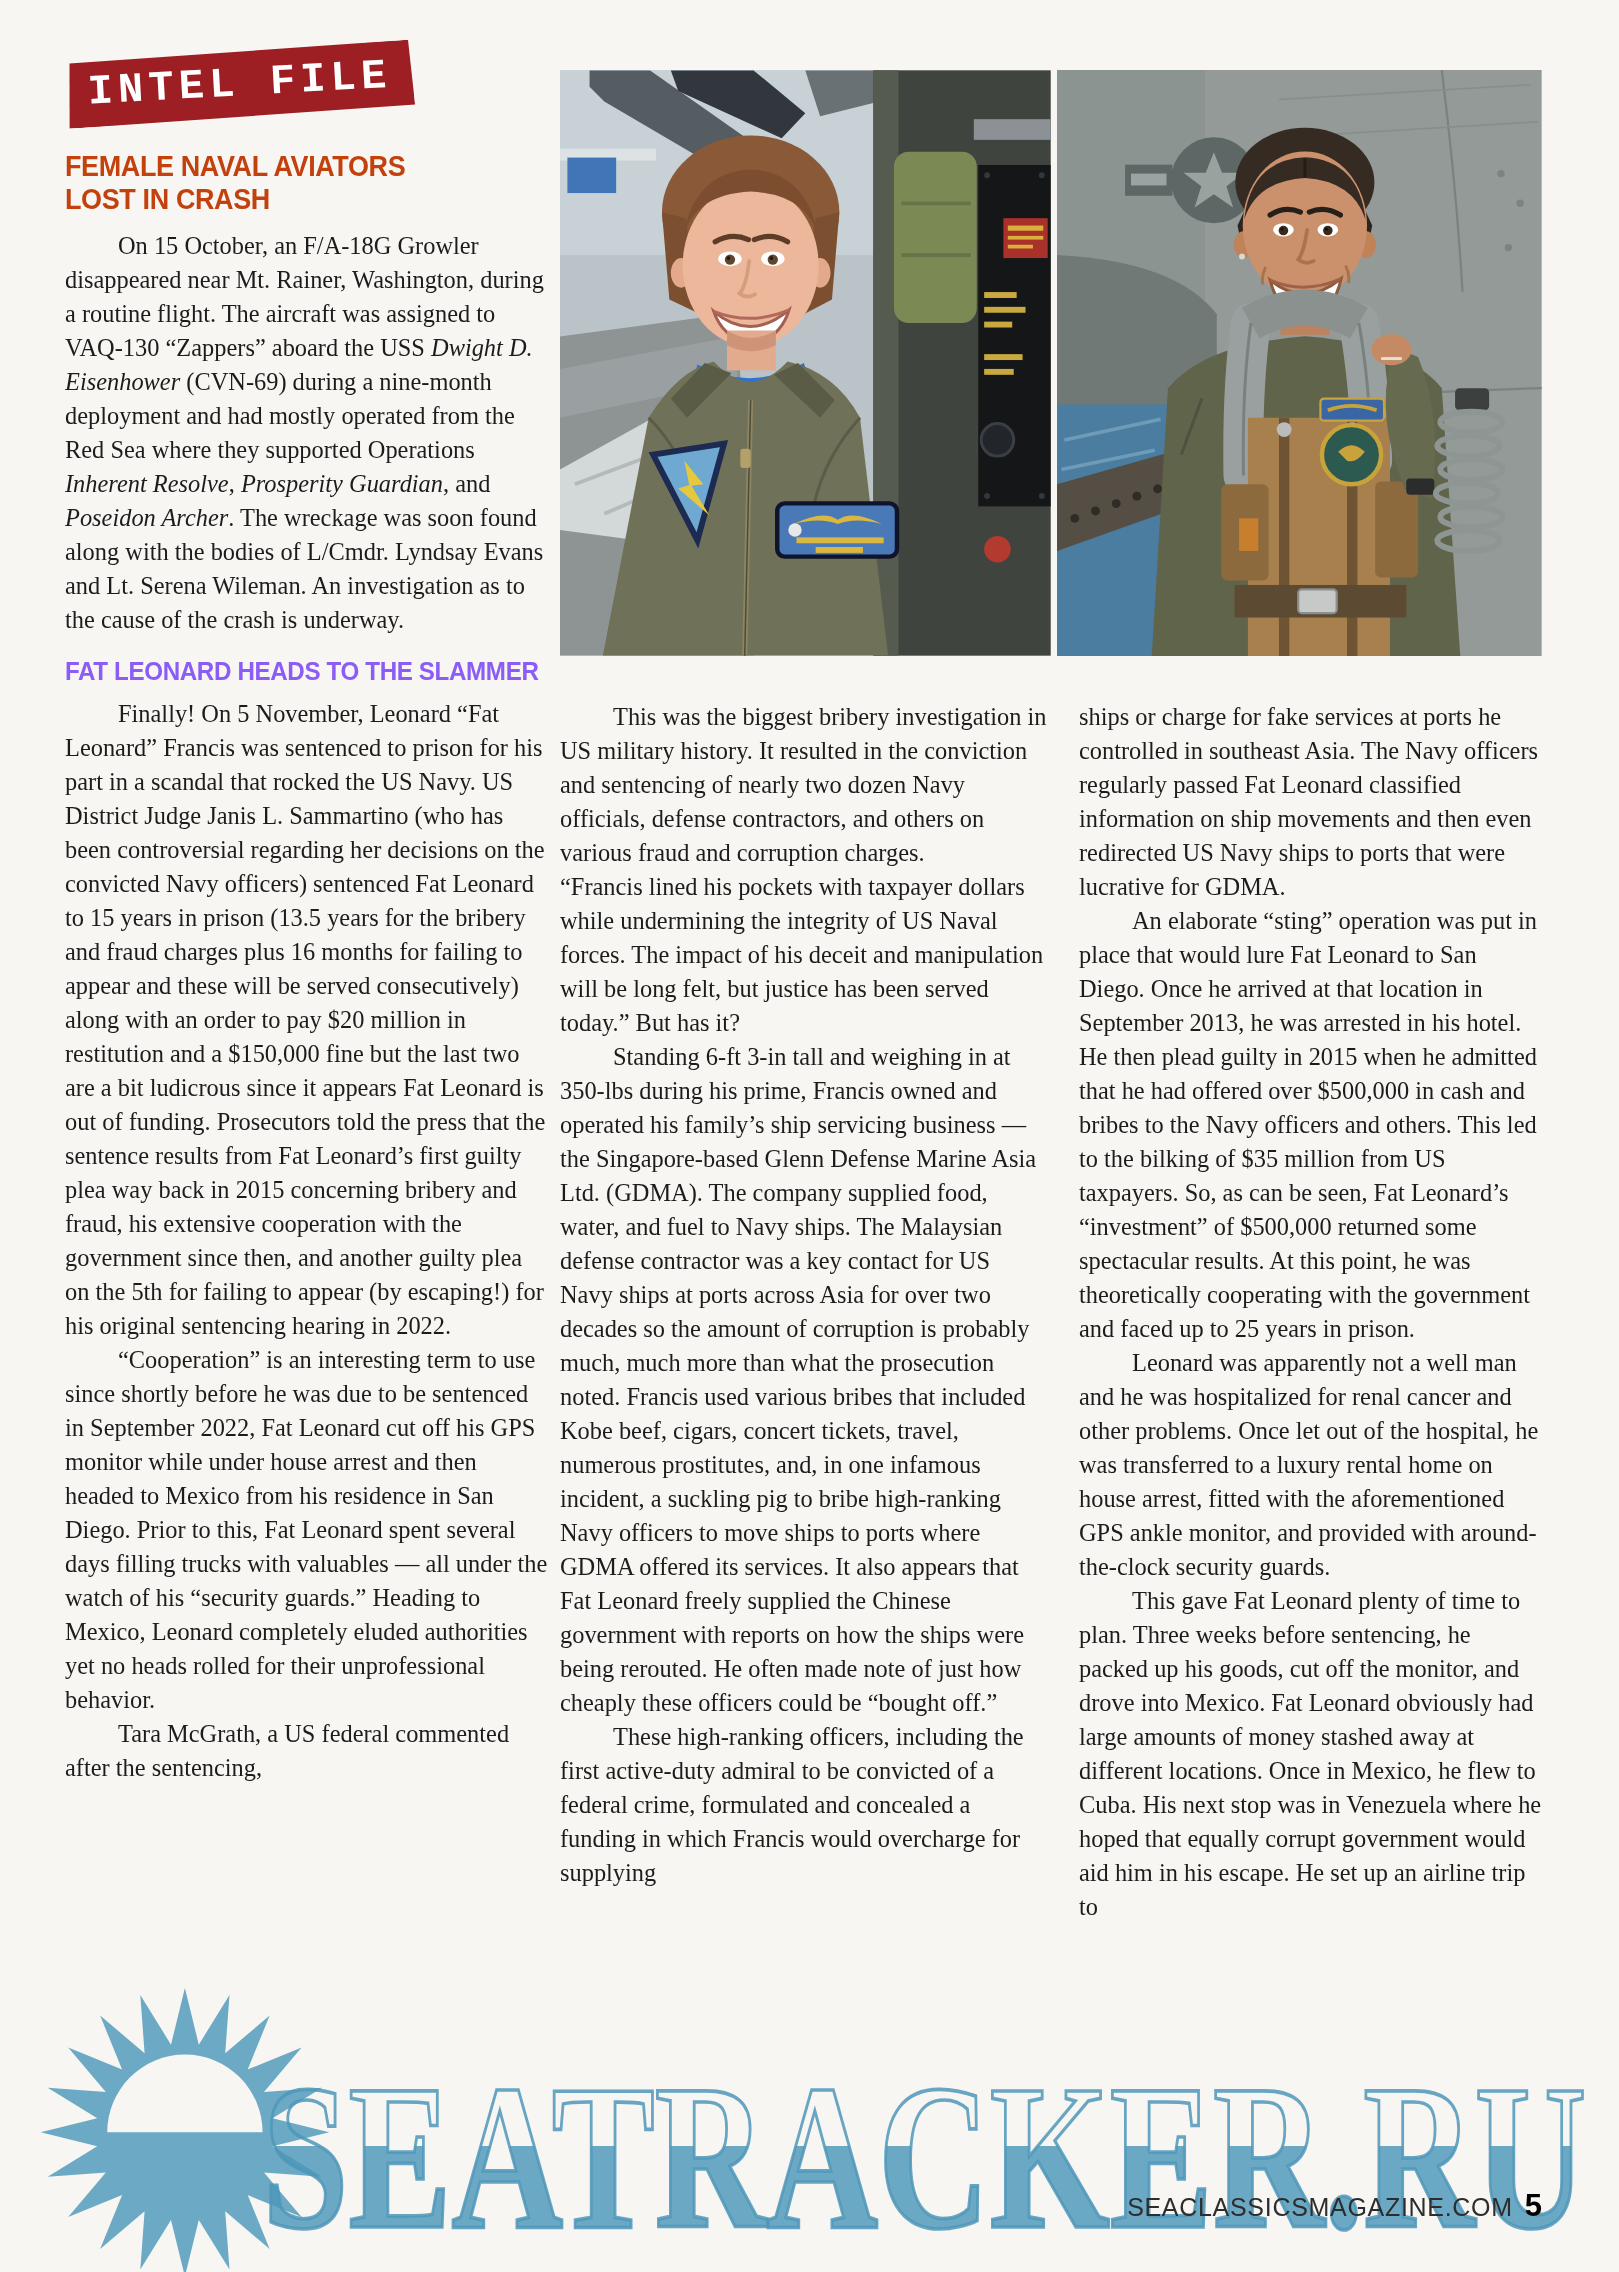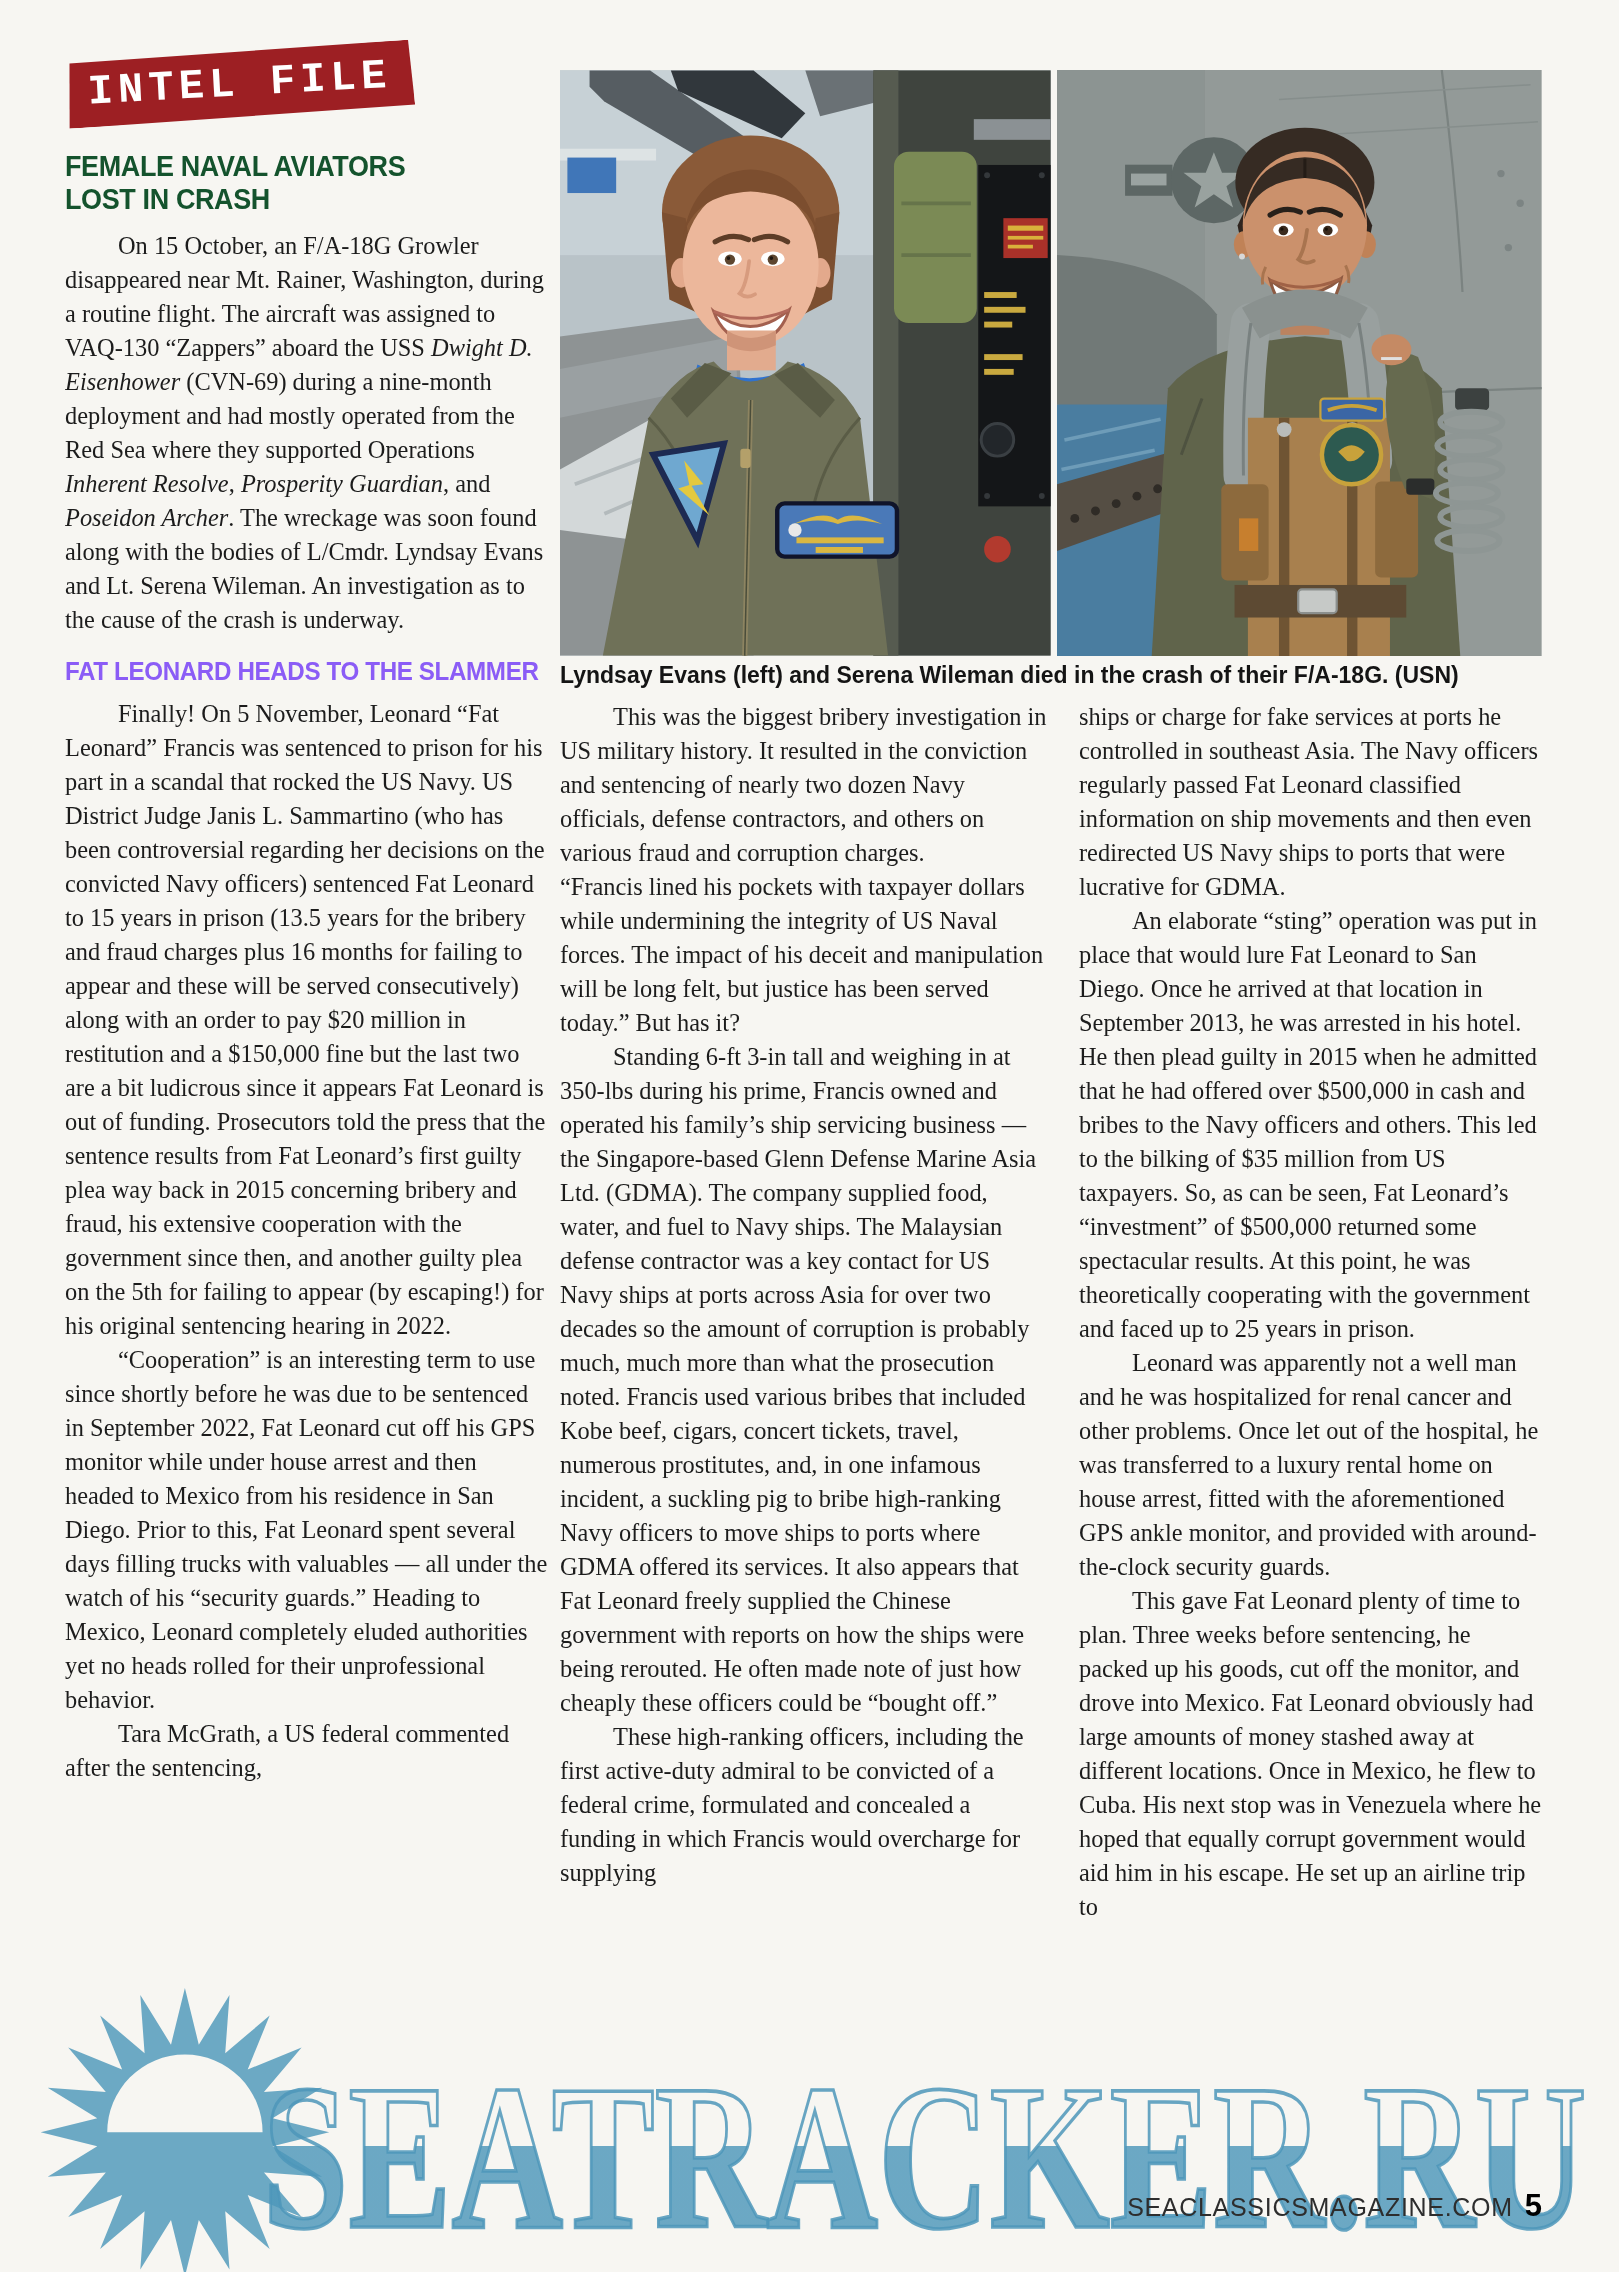--- a/index.html
+++ b/index.html
@@ -16,21 +16,21 @@
     display:flex; align-items:center; justify-content:center;
   }
   .intel-banner span {
     font-family:"Liberation Mono", monospace; font-weight:bold;
     font-size:42px; letter-spacing:5.2px; color:#ffffff;
   }
   
   .h1 {
     position:absolute; left:65px; top:150px; margin:0;
     font-family:"Liberation Sans", sans-serif; font-weight:bold;
-    font-size:29px; line-height:33px; color:#14532d; letter-spacing:-0.4px;
+    font-size:29px; line-height:33px; color:#c2410c; letter-spacing:-0.4px;
   }
   .h1 .cond, .section-heading .cond { display:inline-block; transform:scaleX(0.93); transform-origin:left center; white-space:nowrap; }
   .section-heading {
     font-family:"Liberation Sans", sans-serif; font-weight:bold;
     font-size:26px; line-height:31px; color:#8b5cf6; letter-spacing:-0.4px;
     margin:19px 0 10.4px 0;
   }
   
   .col { position:absolute; font-size:24.4px; line-height:34px; overflow:hidden; }
   .col-1 { left:65px;  top:229px; width:485px; height:1953px; }
@@ -244,21 +244,20 @@
           <ellipse cx="556" cy="508" rx="42" ry="14" fill="none" stroke="#8e9694" stroke-width="8"></ellipse>
           <ellipse cx="560" cy="540" rx="42" ry="14" fill="none" stroke="#8e9694" stroke-width="8"></ellipse>
           <ellipse cx="554" cy="572" rx="42" ry="14" fill="none" stroke="#8e9694" stroke-width="8"></ellipse>
           <ellipse cx="560" cy="604" rx="42" ry="14" fill="none" stroke="#8e9694" stroke-width="8"></ellipse>
           <ellipse cx="556" cy="636" rx="42" ry="14" fill="none" stroke="#8e9694" stroke-width="8"></ellipse>
         </g>
       </g>
     </svg>
   </div>
 
-  <div class="photo-caption">Lyndsay Evans (left) and Serena Wileman died in the crash of their F/A-18G. (USN)</div>
 
   <div class="col col-1">
       <p class="body-p"><span>On 15 October, an F/A-18G Growler disappeared near Mt. Rainer, Washington, during a routine flight. The aircraft was assigned to VAQ-130 “Zappers” aboard the USS </span><i>Dwight D. Eisenhower</i><span> (CVN-69) during a nine-month deployment and had mostly operated from the Red Sea where they supported Operations </span><i>Inherent Resolve</i><span>, </span><i>Prosperity Guardian</i><span>, and </span><i>Poseidon Archer</i><span>. The wreckage was soon found along with the bodies of L/Cmdr. Lyndsay Evans and Lt. Serena Wileman. An investigation as to the cause of the crash is underway.</span></p>
       <h2 class="section-heading"><span class="cond">FAT LEONARD HEADS TO THE SLAMMER</span></h2>
       <p class="body-p"><span>Finally! On 5 November, Leonard “Fat Leonard” Francis was sentenced to prison for his part in a scandal that rocked the US Navy. US District Judge Janis L. Sammartino (who has been controversial regarding her decisions on the convicted Navy officers) sentenced Fat Leonard to 15 years in prison (13.5 years for the bribery and fraud charges plus 16 months for failing to appear and these will be served consecutively) along with an order to pay $20 million in restitution and a $150,000 fine but the last two are a bit ludicrous since it appears Fat Leonard is out of funding. Prosecutors told the press that the sentence results from Fat Leonard’s first guilty plea way back in 2015 concerning bribery and fraud, his extensive cooperation with the government since then, and another guilty plea on the 5th for failing to appear (by escaping!) for his original sentencing hearing in 2022.</span></p>
       <p class="body-p"><span>“Cooperation” is an interesting term to use since shortly before he was due to be sentenced in September 2022, Fat Leonard cut off his GPS monitor while under house arrest and then headed to Mexico from his residence in San Diego. Prior to this, Fat Leonard spent several days filling trucks with valuables — all under the watch of his “security guards.” Heading to Mexico, Leonard completely eluded authorities yet no heads rolled for their unprofessional behavior.</span></p>
       <p class="body-p"><span>Tara McGrath, a US federal commented after the sentencing,</span></p>
     </div>
   <div class="col col-2">
       <p class="body-p"><span>This was the biggest bribery investigation in US military history. It resulted in the conviction and sentencing of nearly two dozen Navy officials, defense contractors, and others on various fraud and corruption charges.</span></p>

